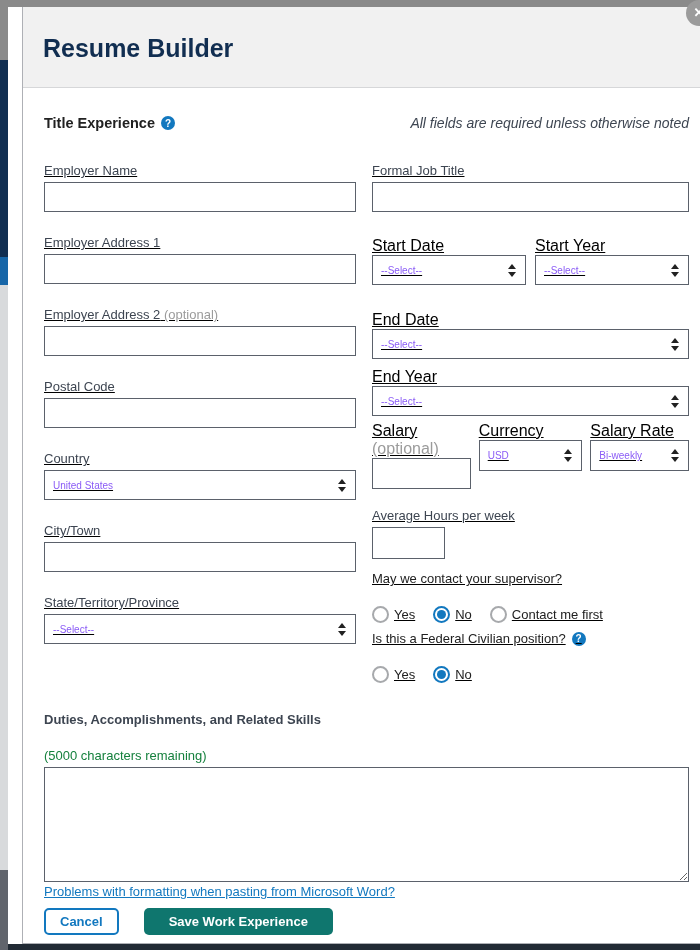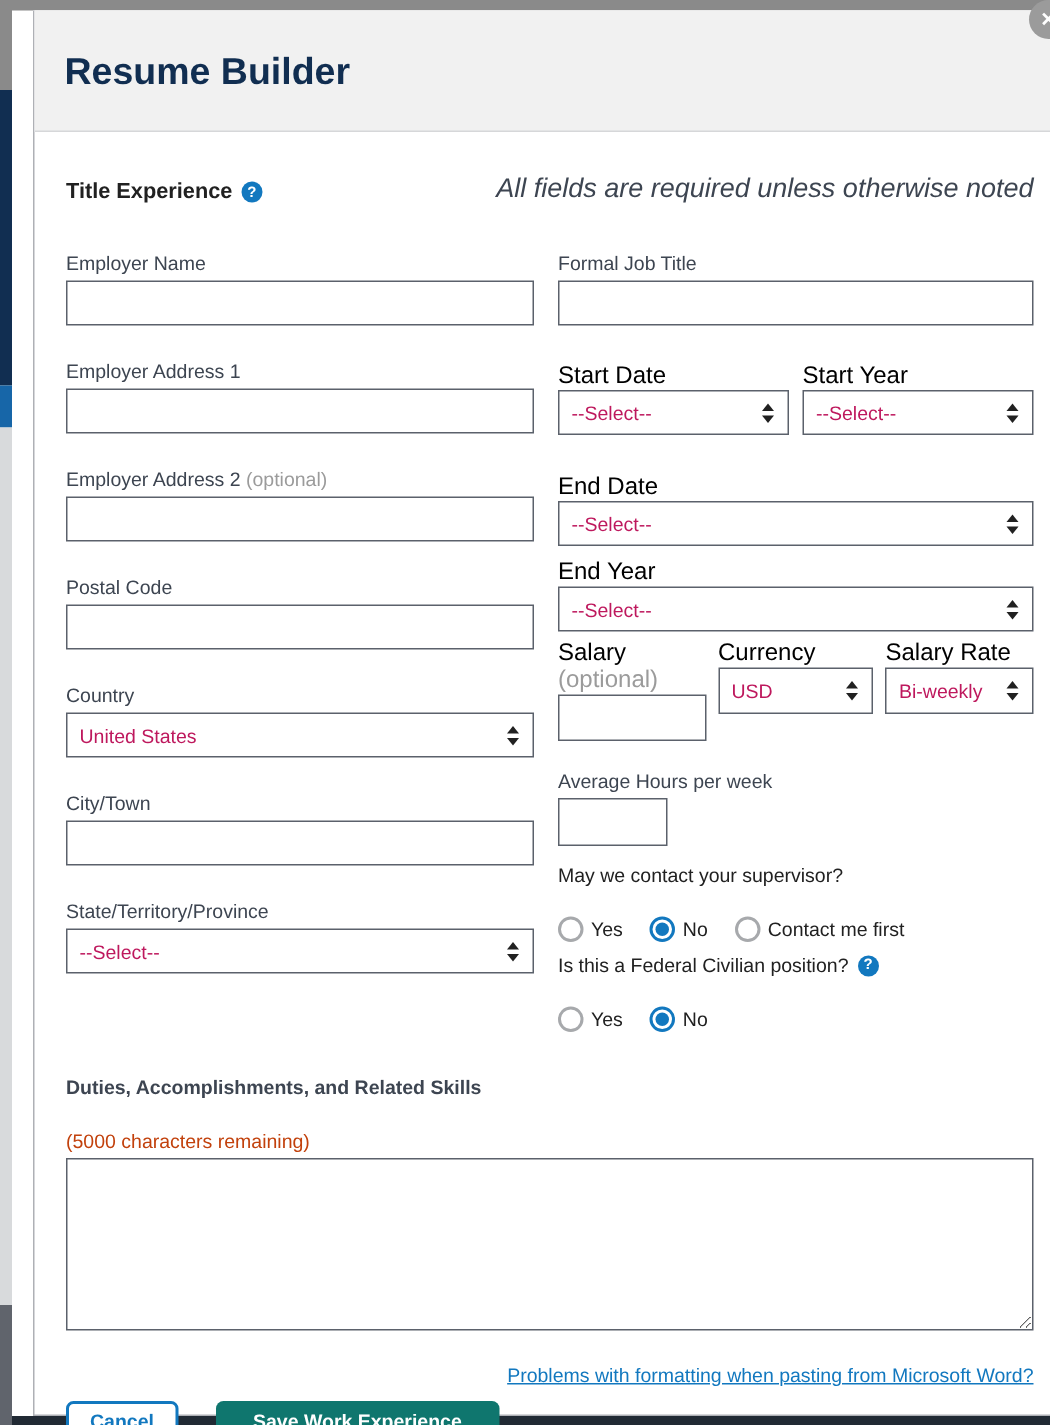--- a/index.html
+++ b/index.html
@@ -40,36 +40,36 @@
   .section-row {
     display:flex; justify-content:space-between; align-items:flex-end;
     padding-top:27px;
   }
   .section-title { font-size:14.5px; font-weight:bold; color:#212121; display:flex; align-items:center; gap:6px; }
   .help-icon {
     display:inline-flex; width:14px; height:14px; border-radius:50%;
     background:#1278bf; color:#ffffff; font-size:10px; font-weight:bold;
     align-items:center; justify-content:center; cursor:pointer;
   }
-  .required-note { font-size:18px; font-style:italic; color:#3d4551; }
-
-  .columns { display:flex; gap:16px; margin-top:32px; }
+  .required-note { font-size:14px; font-style:italic; color:#3d4551; }
+
+  .columns { display:flex; gap:16px; margin-top:32px;text-decoration:underline; }
   .col { width:317px; }
 
   .field label, .q-label { display:block; font-size:13px; color:#3d4551; margin-bottom:4px; }
   .optional { color:#9b9b9b; }
   .field { margin-bottom:23px; }
   input.text {
     width:100%; height:30px; border:1px solid #5b616b; background:#fff;
     padding:0 8px; font-size:13px; font-family:"Liberation Sans", sans-serif; color:#212121;
   }
   .select {
     width:100%; height:30px; border:1px solid #5b616b; background:#fff;
     display:flex; align-items:center; justify-content:space-between;
-    padding:0 9px 0 8px; font-size:13px; color:#be185d; cursor:pointer;
+    padding:0 9px 0 8px; font-size:10px; color:#8b5cf6; cursor:pointer;
   }
   .sel-arrows { display:flex; flex-direction:column; gap:3px; }
   .tri-up { width:0; height:0; border-left:4px solid transparent; border-right:4px solid transparent; border-bottom:5px solid #212121; }
   .tri-down { width:0; height:0; border-left:4px solid transparent; border-right:4px solid transparent; border-top:5px solid #212121; }
 
   .row2 { display:flex; gap:9px; }
   .row2 .half { flex:1; }
   .fjt { margin-bottom:25px; }
   .dates { margin-bottom:26px; }
   .enddates { margin-bottom:6px;flex-direction:column; }
@@ -86,27 +86,27 @@
   .radio-item { display:flex; align-items:center; gap:5px; cursor:pointer; }
   .radio-circle {
     width:17px; height:17px; border-radius:50%; border:2px solid #a7a9ac;
     background:#fff; display:inline-flex; align-items:center; justify-content:center;
   }
   .radio-circle.selected { border-color:#1278bf; }
   .radio-dot { width:9px; height:9px; border-radius:50%; background:#1278bf; }
   .radio-text { font-size:13px; color:#212121; }
 
   .duties-label { font-size:13px; color:#3d4551; margin-top:29px;font-weight:bold; }
-  .remaining { font-size:13px; color:#c2410c; margin-top:21px; }
+  .remaining { font-size:13px; color:#15803d; margin-top:21px; }
   textarea.duties {
     display:block; width:100%; height:115px; margin-top:4px;
     border:1px solid #5b616b; font-family:"Liberation Sans", sans-serif;
     font-size:13px; padding:4px 8px;
   }
-  .link-row { text-align:right; margin-top:21px; }
+  .link-row { text-align:left; margin-top:0; }
   .link-row a { color:#1278bf; font-size:13px; text-decoration:underline; cursor:pointer; }
 
   .button-row { display:flex; gap:7px; margin-top:8px; }
   .btn { font-family:"Liberation Sans", sans-serif; font-size:13px; font-weight:bold; border-radius:5px; cursor:pointer; height:27px; }
   .btn-cancel { background:#ffffff; color:#1278bf; border:2px solid #1278bf; padding:0 14px; }
   .btn-save { background:#0f766e; color:#ffffff; border:none; padding:0 25px;margin-left:18px; }
 </style>
 </head>
 <body>
 

